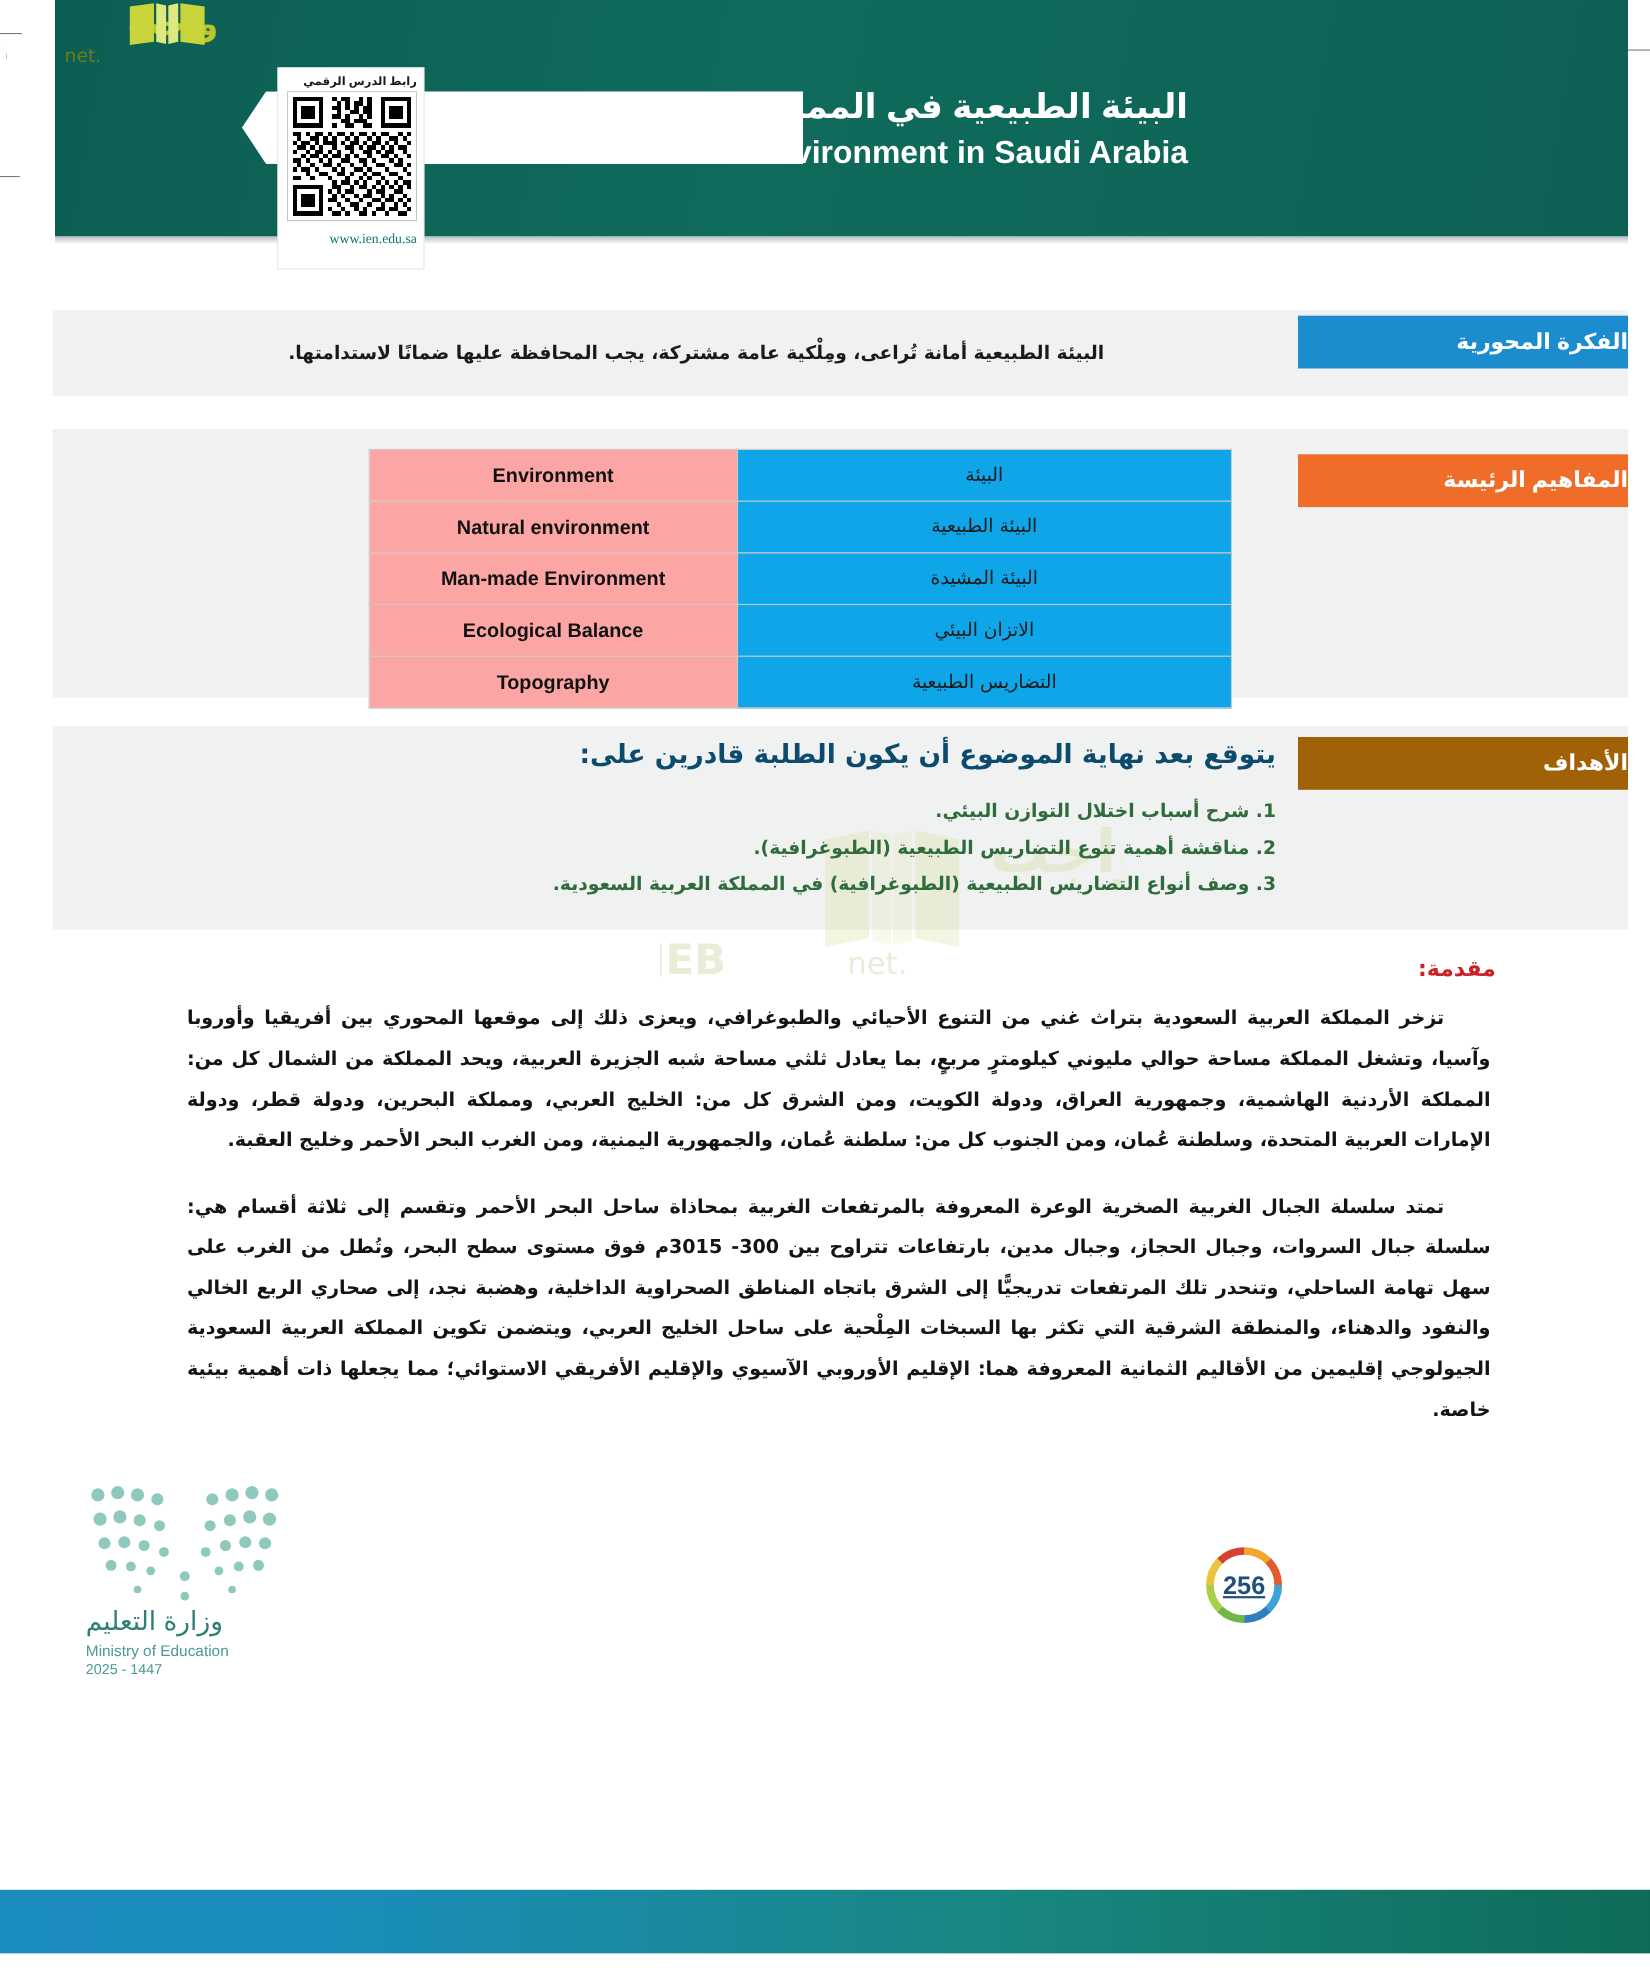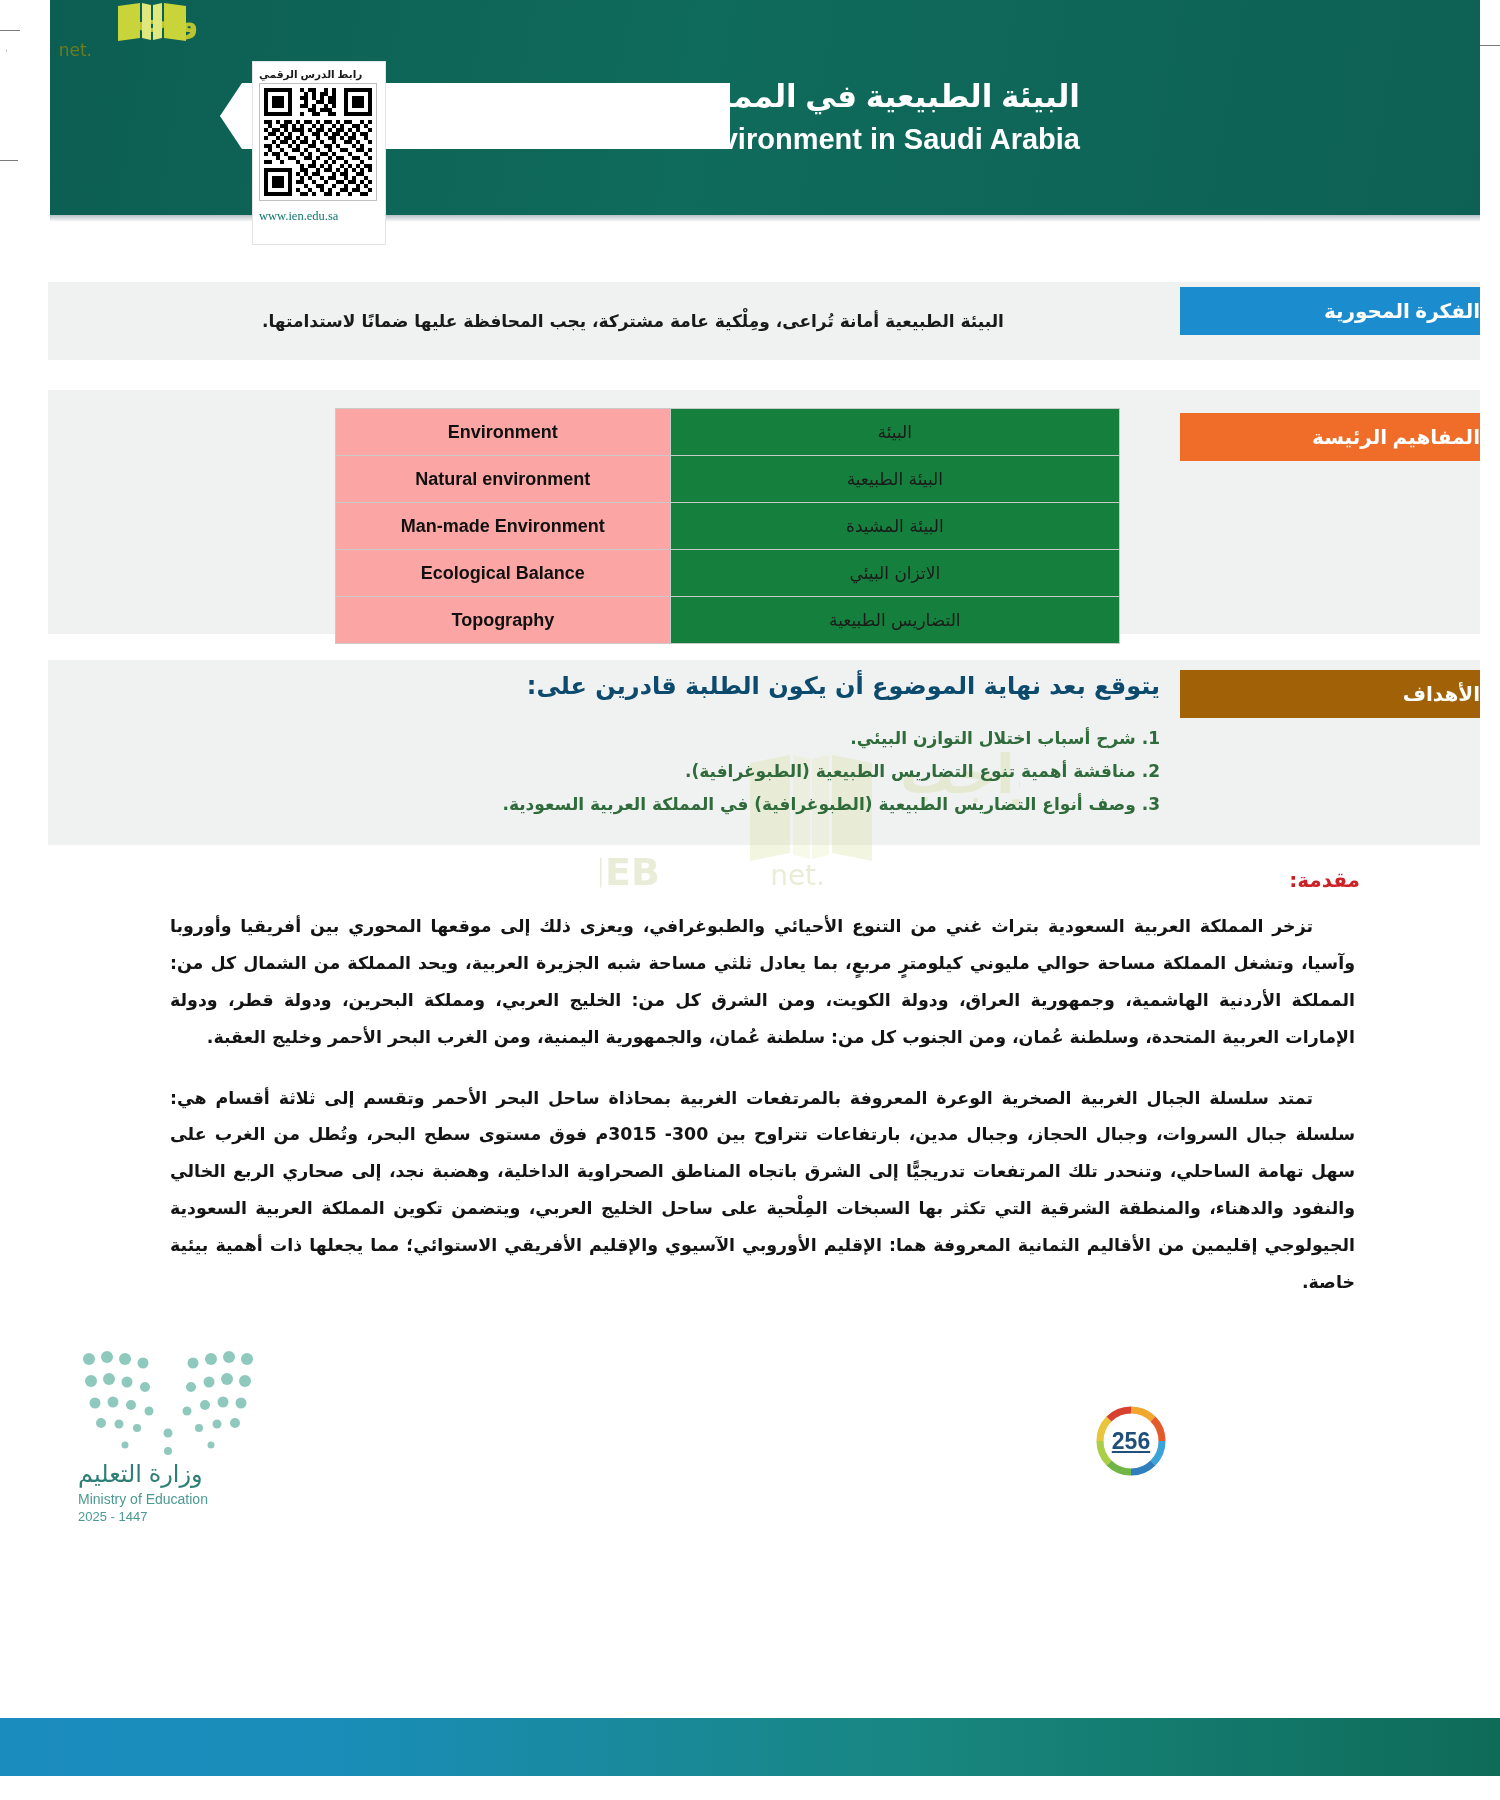--- a/index.html
+++ b/index.html
@@ -66,21 +66,21 @@
     position:absolute; left:88px; top:0; height:66px; line-height:66px;
     font-size:26px; font-weight:bold; color:#0c5e52; direction:ltr;
   }
 
   
   .qr-block {
     position:absolute; left:253px; top:62px; width:132px; height:182px;
     background:#ffffff; z-index:8;
     box-shadow:0 0 0 1px #e4e4e4;
     padding:6px 6px 4px;
-    text-align:left;
+    text-align:right;
   }
   .qr-caption-ar { font-size:10.5px; color:#1a1a1a; font-weight:bold; margin-bottom:3px; }
   .qr-img { width:118px; height:118px; margin:0 auto; border:1px solid #bfbfbf; }
   .qr-caption-en {
     font-size:12.5px; color:#0f766e; margin-top:4px; direction:ltr;
     font-family:"Liberation Serif", serif;
   }
 
   
   .panel {
@@ -108,21 +108,21 @@
   .concepts-table {
     position:absolute; right:380px; top:408px;
     width:785px; border-collapse:collapse;
     background:#ffffff;
   }
   .concepts-table td {
     border:1px solid #c9c9c9; height:47px; text-align:center;
     font-size:17px;
   }
   .concepts-table td.ar {
-    background:#15803d; color:#1a1a1a; width:450px;
+    background:#0ea5e9; color:#1a1a1a; width:450px;
     font-family:"DejaVu Sans", sans-serif;
   }
   .concepts-table td.en {
     background:#fca5a5; color:#111; font-weight:bold;
     direction:ltr; width:335px; font-size:18px;
   }
 
   
   .p-obj { left:48px; top:660px; width:1432px; height:185px; }
   .tab-obj { right:20px; top:670px; width:300px; background:#a16207; }

